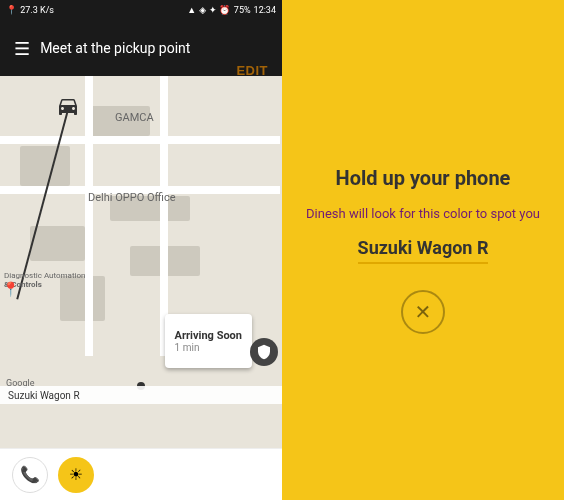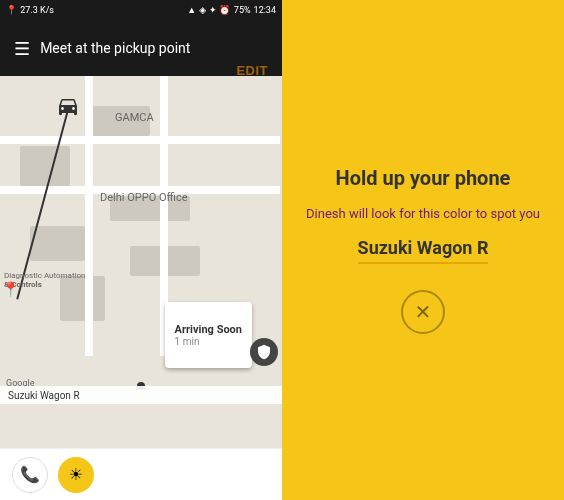--- a/index.html
+++ b/index.html
@@ -119,21 +119,21 @@
       transform: rotate(15deg);
       transform-origin: top center;
     }
 
     .arriving-badge {
       position: absolute;
       bottom: 80px;
       right: 30px;
       background: white;
       border-radius: 4px;
-      padding: 21px 10px;
+      padding: 15px 10px;
       box-shadow: 0 2px 4px rgba(0,0,0,0.3);
       font-size: 11px;
     }
 
     .arriving-badge .arriving-title {
       font-weight: bold;
       color: #333;
       font-size: 11px;
     }
 
@@ -371,21 +371,21 @@
 
     <div class="route-line"></div>
 
     <div class="car-icon">
       <svg viewBox="0 0 24 24" fill="#333" xmlns="http://www.w3.org/2000/svg">
         <path d="M18.92 6.01C18.72 5.42 18.16 5 17.5 5h-11c-.66 0-1.21.42-1.42 1.01L3 12v8c0 .55.45 1 1 1h1c.55 0 1-.45 1-1v-1h12v1c0 .55.45 1 1 1h1c.55 0 1-.45 1-1v-8l-2.08-5.99zM6.5 16c-.83 0-1.5-.67-1.5-1.5S5.67 13 6.5 13s1.5.67 1.5 1.5S7.33 16 6.5 16zm11 0c-.83 0-1.5-.67-1.5-1.5s.67-1.5 1.5-1.5 1.5.67 1.5 1.5-.67 1.5-1.5 1.5zM5 11l1.5-4.5h11L19 11H5z"></path>
       </svg>
     </div>
 
     <span class="map-label" style="top:35px;left:115px;">GAMCA</span>
-    <span class="map-label" style="top:115px;left:100px;">Delhi OPPO Office</span>
+    <span class="map-label" style="top:115px;left:88px;">Delhi OPPO Office</span>
     <span class="map-label" style="top:195px;left:4px;font-size:8px;">Diagnostic Automation</span>
     <span class="map-label" style="top:204px;left:4px;font-size:8px;font-weight:bold;">&amp; Controls</span>
 
     <span class="location-pin" style="top:205px;left:2px;">📍</span>
 
     <div class="arriving-badge">
       <div class="arriving-title">Arriving Soon</div>
       <div class="arriving-time">1 min</div>
     </div>
 

